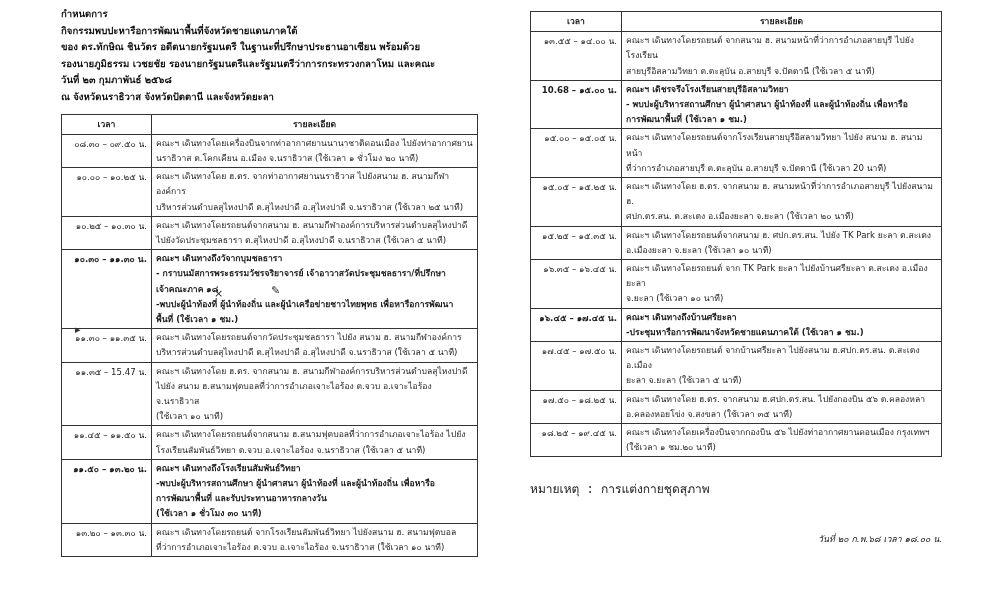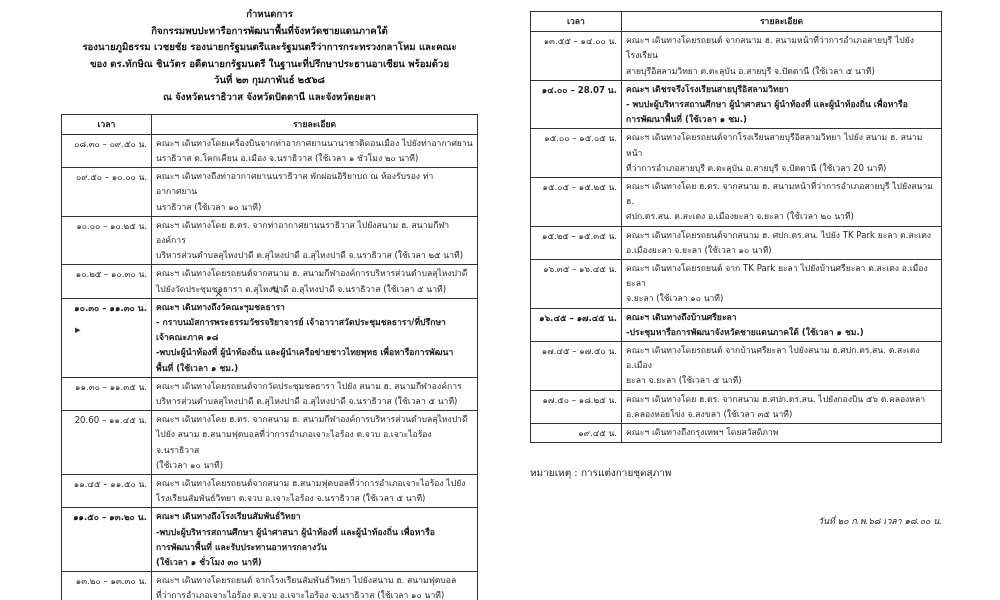--- a/index.html
+++ b/index.html
@@ -4,52 +4,52 @@
 <style>
   html, body { margin:0; padding:0; }
   body {
     width:1000px; height:600px; overflow:hidden; background:#ffffff;
     position:relative; font-family:"DejaVu Sans", sans-serif; color:#1a1a1a;
   }
   .page { position:absolute; }
   .page-left { left:61px; top:0; width:417px; }
   .page-right { left:530px; top:0; width:412px; }
 
-  .header { text-align:center; font-weight:bold; font-size:9.6px; line-height:16.6px; padding-top:6px; color:#111; }
+  .header { font-weight:bold; font-size:9.6px; line-height:16.6px; padding-top:6px; color:#111; }
   .header .line { white-space:nowrap; }
 
   table.sched { border-collapse:collapse; width:100%; table-layout:fixed; }
   table.sched td, table.sched th {
     border:1px solid #333; vertical-align:top; font-size:8.6px; line-height:15.2px;
     padding:1px 4px; color:#1c1c1c; font-weight:normal;
   }
   table.sched th { font-weight:bold; padding:2px 4px;margin-top:36px; }
   table.sched td.time { text-align:right; white-space:nowrap; padding-top:2px; }
   table.sched td.time.bold, table.sched td.desc .bold { font-weight:bold; }
   table.sched td.desc div { white-space:normal; }
   .col-time-left { width:90px; }
   .col-time-right { width:91px; }
 
   .page-left table.sched { margin-top:8px; }
   .page-right table.sched { margin-top:11px; }
 
-  .note { font-size:10px; margin-top:22px; color:#222; }
+  .note { font-size:12px; margin-top:22px; color:#222;font-family:Liberation Mono, monospace; }
   .signoff { font-size:8.8px; font-style:italic; text-align:right; margin-top:34px; margin-right:0px; color:#222; }
 
   .mark { position:absolute; font-size:11px; color:#333; }
 </style>
 </head>
 <body>
 
 <div class="page page-left">
   <div class="header">
     <div class="line">กำหนดการ</div>
     <div class="line">กิจกรรมพบปะหารือการพัฒนาพื้นที่จังหวัดชายแดนภาคใต้</div>
+    <div class="line">ของ ดร.ทักษิณ ชินวัตร อดีตนายกรัฐมนตรี ในฐานะที่ปรึกษาประธานอาเซียน พร้อมด้วย</div>
     <div class="line">รองนายภูมิธรรม เวชยชัย รองนายกรัฐมนตรีและรัฐมนตรีว่าการกระทรวงกลาโหม และคณะ</div>
-    <div class="line">ของ ดร.ทักษิณ ชินวัตร อดีตนายกรัฐมนตรี ในฐานะที่ปรึกษาประธานอาเซียน พร้อมด้วย</div>
     <div class="line">วันที่ ๒๓ กุมภาพันธ์ ๒๕๖๘</div>
     <div class="line">ณ จังหวัดนราธิวาส จังหวัดปัตตานี และจังหวัดยะลา</div>
   </div>
   <table class="sched">
     <colgroup>
         <col class="col-time-left">
         <col>
       </colgroup>
     <thead>
       <tr>
@@ -59,59 +59,52 @@
     </thead>
     <tbody id="left-body">
         <tr>
           <td class="time">๐๘.๓๐ – ๐๙.๕๐ น.</td>
           <td class="desc">
             <div>คณะฯ เดินทางโดยเครื่องบินจากท่าอากาศยานนานาชาติดอนเมือง ไปยังท่าอากาศยาน</div>
             <div>นราธิวาส ต.โคกเคียน อ.เมือง จ.นราธิวาส (ใช้เวลา ๑ ชั่วโมง ๒๐ นาที)</div>
           </td>
         </tr>
         <tr>
-          <td class="time">๐๙.๕๐ – ๑๐.๐๐ น.</td>
-          <td class="desc">
-            <div>คณะฯ เดินทางถึงท่าอากาศยานนราธิวาส พักผ่อนอิริยาบถ ณ ห้องรับรอง ท่าอากาศยาน</div>
-            <div>นราธิวาส (ใช้เวลา ๑๐ นาที)</div>
-          </td>
-        </tr>
-        <tr>
           <td class="time">๑๐.๐๐ – ๑๐.๒๕ น.</td>
           <td class="desc">
             <div>คณะฯ เดินทางโดย ฮ.ตร. จากท่าอากาศยานนราธิวาส ไปยังสนาม ฮ. สนามกีฬาองค์การ</div>
             <div>บริหารส่วนตำบลสุไหงปาดี ต.สุไหงปาดี อ.สุไหงปาดี จ.นราธิวาส (ใช้เวลา ๒๕ นาที)</div>
           </td>
         </tr>
         <tr>
           <td class="time">๑๐.๒๕ – ๑๐.๓๐ น.</td>
           <td class="desc">
             <div>คณะฯ เดินทางโดยรถยนต์จากสนาม ฮ. สนามกีฬาองค์การบริหารส่วนตำบลสุไหงปาดี</div>
             <div>ไปยังวัดประชุมชลธารา ต.สุไหงปาดี อ.สุไหงปาดี จ.นราธิวาส (ใช้เวลา ๕ นาที)</div>
           </td>
         </tr>
         <tr>
           <td class="time bold">๑๐.๓๐ – ๑๑.๓๐ น.</td>
           <td class="desc">
-            <div class="bold">คณะฯ เดินทางถึงวัคณะฯุมชลธารา</div>
+            <div class="bold">คณะฯ เดินทางถึงวัจากบุมชลธารา</div>
             <div class="bold">- กราบนมัสการพระธรรมวัชรจริยาจารย์ เจ้าอาวาสวัดประชุมชลธารา/ที่ปรึกษา</div>
             <div class="bold">เจ้าคณะภาค ๑๘</div>
             <div class="bold">-พบปะผู้นำท้องที่ ผู้นำท้องถิ่น และผู้นำเครือข่ายชาวไทยพุทธ เพื่อหารือการพัฒนา</div>
             <div class="bold">พื้นที่ (ใช้เวลา ๑ ชม.)</div>
           </td>
         </tr>
         <tr>
           <td class="time">๑๑.๓๐ – ๑๑.๓๕ น.</td>
           <td class="desc">
             <div>คณะฯ เดินทางโดยรถยนต์จากวัดประชุมชลธารา ไปยัง สนาม ฮ. สนามกีฬาองค์การ</div>
             <div>บริหารส่วนตำบลสุไหงปาดี ต.สุไหงปาดี อ.สุไหงปาดี จ.นราธิวาส (ใช้เวลา ๕ นาที)</div>
           </td>
         </tr>
         <tr>
-          <td class="time">20.60 – ๑๑.๔๕ น.</td>
+          <td class="time">๑๑.๓๕ – 15.47 น.</td>
           <td class="desc">
             <div>คณะฯ เดินทางโดย ฮ.ตร. จากสนาม ฮ. สนามกีฬาองค์การบริหารส่วนตำบลสุไหงปาดี</div>
             <div>ไปยัง สนาม ฮ.สนามฟุตบอลที่ว่าการอำเภอเจาะไอร้อง ต.จวบ อ.เจาะไอร้อง จ.นราธิวาส</div>
             <div>(ใช้เวลา ๑๐ นาที)</div>
           </td>
         </tr>
         <tr>
           <td class="time">๑๑.๔๕ – ๑๑.๕๐ น.</td>
           <td class="desc">
             <div>คณะฯ เดินทางโดยรถยนต์จากสนาม ฮ.สนามฟุตบอลที่ว่าการอำเภอเจาะไอร้อง ไปยัง</div>
@@ -152,21 +145,21 @@
     </thead>
     <tbody id="right-body">
         <tr>
           <td class="time">๑๓.๕๕ – ๑๔.๐๐ น.</td>
           <td class="desc">
             <div>คณะฯ เดินทางโดยรถยนต์ จากสนาม ฮ. สนามหน้าที่ว่าการอำเภอสายบุรี ไปยังโรงเรียน</div>
             <div>สายบุรีอิสลามวิทยา ต.ตะลุบัน อ.สายบุรี จ.ปัตตานี (ใช้เวลา ๕ นาที)</div>
           </td>
         </tr>
         <tr>
-          <td class="time bold">๑๔.๐๐ – 28.07 น.</td>
+          <td class="time bold">10.68 – ๑๕.๐๐ น.</td>
           <td class="desc">
             <div class="bold">คณะฯ เดิชรจรึงโรงเรียนสายบุรีอิสลามวิทยา</div>
             <div class="bold">- พบปะผู้บริหารสถานศึกษา ผู้นำศาสนา ผู้นำท้องที่ และผู้นำท้องถิ่น เพื่อหารือ</div>
             <div class="bold">การพัฒนาพื้นที่ (ใช้เวลา ๑ ชม.)</div>
           </td>
         </tr>
         <tr>
           <td class="time">๑๕.๐๐ – ๑๕.๐๕ น.</td>
           <td class="desc">
             <div>คณะฯ เดินทางโดยรถยนต์จากโรงเรียนสายบุรีอิสลามวิทยา ไปยัง สนาม ฮ. สนามหน้า</div>
@@ -209,23 +202,24 @@
           </td>
         </tr>
         <tr>
           <td class="time">๑๗.๕๐ – ๑๘.๒๕ น.</td>
           <td class="desc">
             <div>คณะฯ เดินทางโดย ฮ.ตร. จากสนาม ฮ.ศปก.ตร.สน. ไปยังกองบิน ๕๖ ต.คลองหลา</div>
             <div>อ.คลองหอยโข่ง จ.สงขลา (ใช้เวลา ๓๕ นาที)</div>
           </td>
         </tr>
         <tr>
-          <td class="time">๑๙.๔๕ น.</td>
-          <td class="desc">
-            <div>คณะฯ เดินทางถึงกรุงเทพฯ โดยสวัสดิภาพ</div>
+          <td class="time">๑๘.๒๕ – ๑๙.๔๕ น.</td>
+          <td class="desc">
+            <div>คณะฯ เดินทางโดยเครื่องบินจากกองบิน ๕๖ ไปยังท่าอากาศยานดอนเมือง กรุงเทพฯ</div>
+            <div>(ใช้เวลา ๑ ชม.๒๐ นาที)</div>
           </td>
         </tr>
       </tbody>
   </table>
   <div class="note">หมายเหตุ : การแต่งกายชุดสุภาพ</div>
   <div class="signoff">วันที่ ๒๐ ก.พ.๖๘ เวลา ๑๘.๐๐ น.</div>
 </div>
 
 <div class="mark" style="left:214px;top:287px;">×</div>
 <div class="mark" style="left:271px;top:284px;">✎</div>

